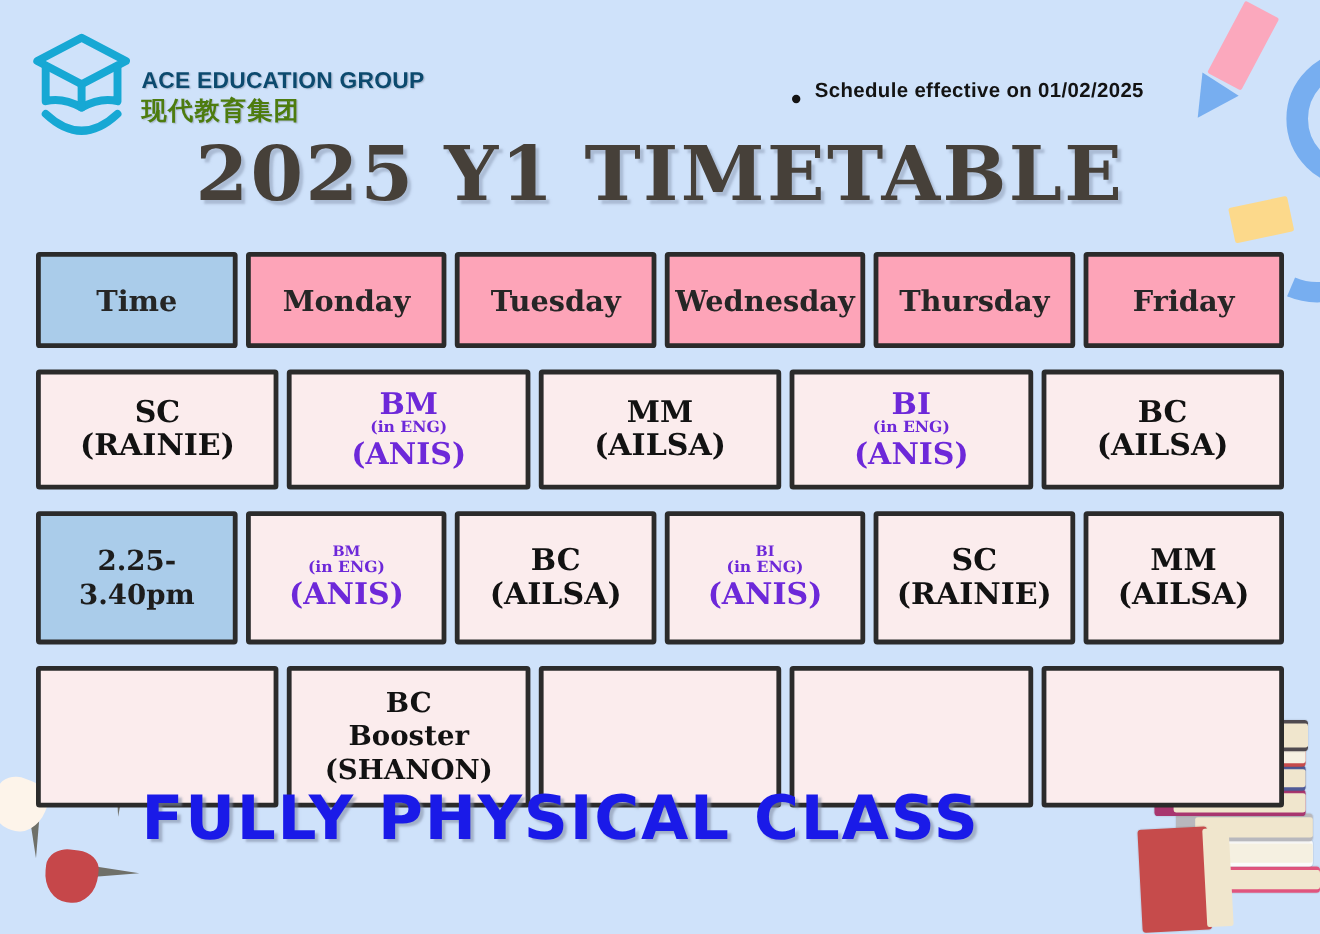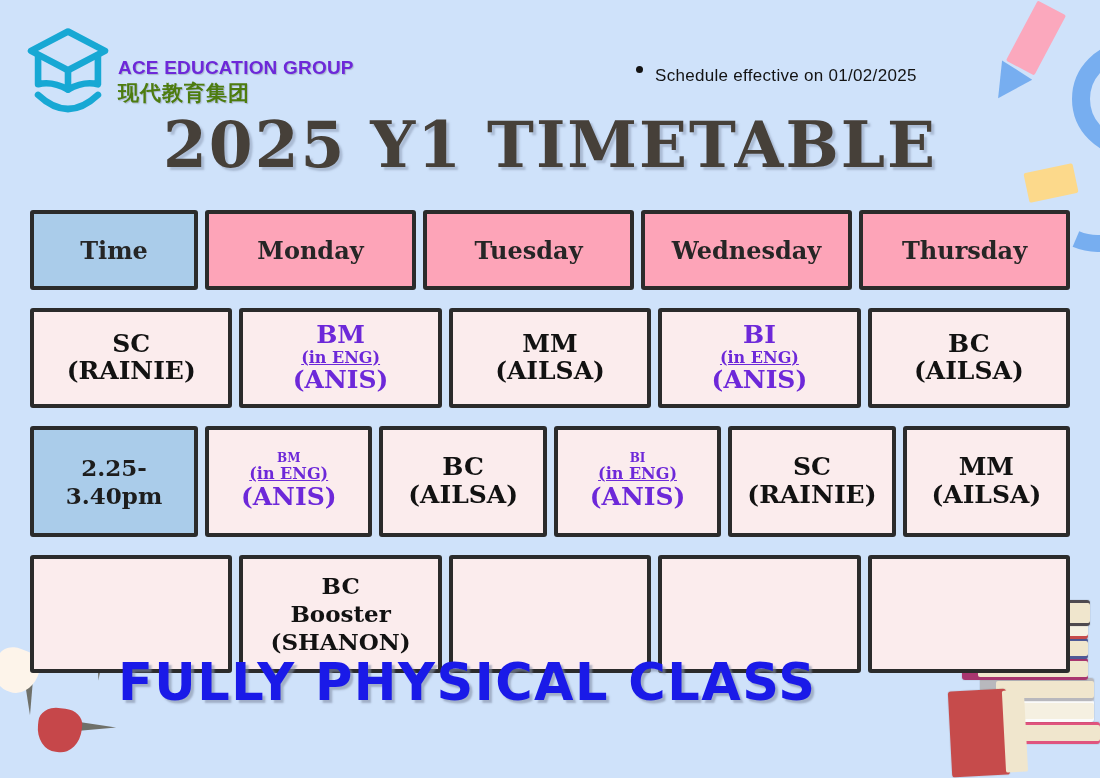--- a/index.html
+++ b/index.html
@@ -93,36 +93,36 @@
     height: calc(100% - 6px);
     background: #f0e6cd;
     border-radius: 2px;
   }
 
   
   .logo-wrap { position: absolute; left: 24px; top: 26px; display: flex; align-items: flex-start; }
   .logo-mark { width: 88px; height: 92px; }
   .logo-text { margin-left: 6px; margin-top: 32px; }
   .brand-en {
-    font-size: 19px; font-weight: bold; color: #6d28d9;
+    font-size: 19px; font-weight: bold; color: #0c4a6e;
     letter-spacing: 0.2px; line-height: 1.05;
     text-shadow: 1px 1px 1px rgba(120,130,150,0.45);
   }
   .brand-cn {
     font-size: 21px; font-weight: bold; color: #4d7c0f;
     letter-spacing: 1px; line-height: 1.25; margin-top: 2px;
     text-shadow: 1px 1px 1px rgba(120,130,150,0.45);
   }
 
   
   .note {
-    position: absolute; left: 636px; top: 66px;
-    font-size: 17px; font-weight: normal; color: #131313;
+    position: absolute; left: 660px; top: 66px;
+    font-size: 17px; font-weight: bold; color: #131313;
     letter-spacing: 0.3px;
-    display: flex; align-items: flex-start;
+    display: flex; align-items: flex-end;
   }
   .note .bullet {
     width: 7px; height: 7px; background: #131313;
     border-radius: 50%; margin-right: 12px; flex: none;
   }
 
   
   .main-title {
     position: absolute; left: 0; right: 0; top: 108px;
     text-align: center;
@@ -165,21 +165,21 @@
   .body-row .col-time {
     background: #aaccea; color: #1d1d1d;
     font-size: 23px; line-height: 1.18;
   }
   .row-1 .cell { height: 100px; }
   .row-2 .cell { height: 111px; }
   .row-3 .cell { height: 118px; }
 
   .subj { line-height: 1.1; }
   .subj.lg { font-size: 25px; }
-  .subj.sm { font-size: 16px; text-decoration: underline; }
+  .subj.sm { font-size: 13px; }
   .subj.xs { font-size: 12px; }
   .black { color: #121212; }
   .red   { color: #6d28d9; }
   .teacher.lg { font-size: 25px; line-height: 1.15; }
   .booster { font-size: 23px; line-height: 1.22; }
 
   
   .banner {
     position: absolute; left: 118px; top: 653px;
     font-family: "DejaVu Sans", sans-serif;
@@ -262,20 +262,21 @@
 <div class="main-title">2025 Y1 TIMETABLE</div>
 
 <div class="table">
 
   <div class="trow head-row">
     <div class="cell col-time">Time</div>
     <div class="cell col-day">Monday</div>
     <div class="cell col-day">Tuesday</div>
     <div class="cell col-day">Wednesday</div>
     <div class="cell col-day">Thursday</div>
+    <div class="cell col-day">Friday</div>
   </div>
 
   <div class="trow body-row row-1">
     <div class="cell col-day">
       <div class="subj lg black">SC</div>
       <div class="teacher lg black">(RAINIE)</div>
     </div>
     <div class="cell col-day">
       <div class="subj lg red">BM</div>
       <div class="subj sm red">(in ENG)</div>

